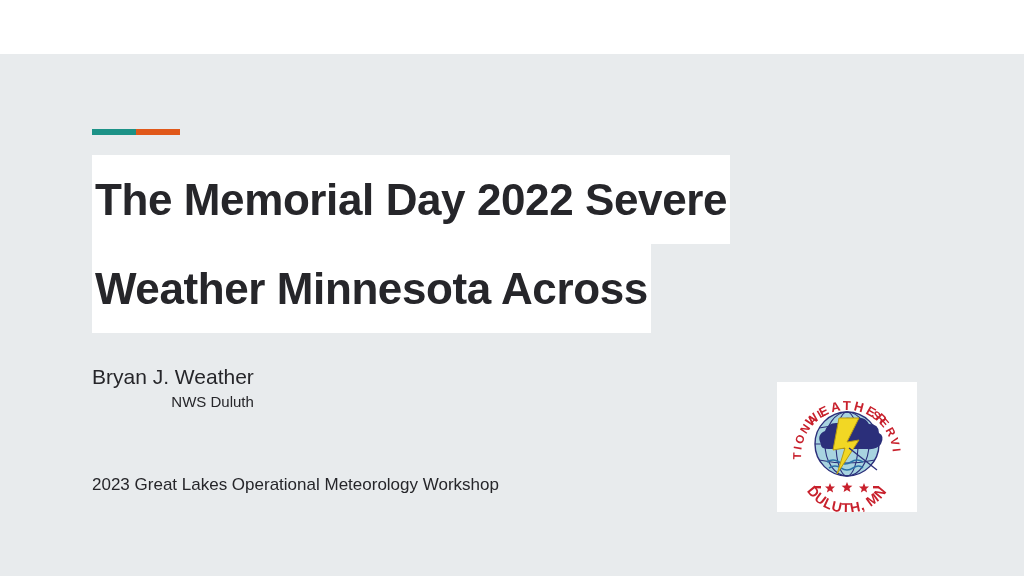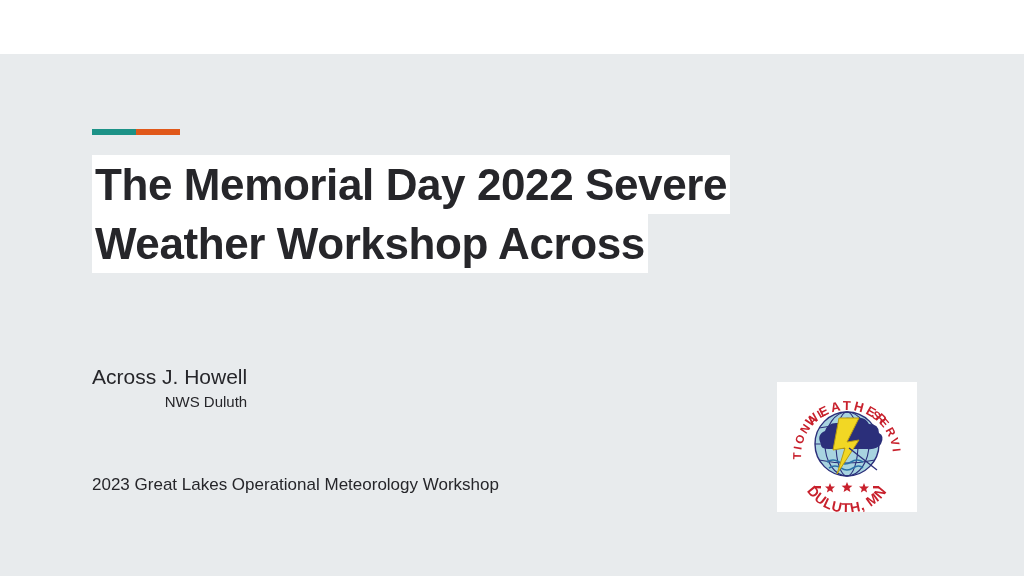--- a/index.html
+++ b/index.html
@@ -54,21 +54,21 @@
     width: 800px;
   }
   .title-line {
     display: table;
     background: #ffffff;
     color: #26262a;
     font-size: 44px;
     line-height: 59px;
     font-weight: bold;
     letter-spacing: -0.4px;
-    padding: 0 3px;
+    padding: 15px 3px;
     white-space: nowrap;
   }
 
   
   #author-block {
     position: absolute;
     left: 92px;
     top: 363px;
   }
   #author-name {
@@ -123,25 +123,25 @@
 
   <div id="slide-canvas"></div>
 
   <div id="accent-bar">
     <div class="seg" id="accent-teal"></div>
     <div class="seg" id="accent-orange"></div>
   </div>
 
   <div id="title-block">
     <div class="title-line">The Memorial Day 2022 Severe</div>
-    <div class="title-line">Weather Workshop Across</div>
+    <div class="title-line">Weather Minnesota Across</div>
   </div>
 
   <div id="author-block">
-    <div id="author-name">Across J. Howell</div>
+    <div id="author-name">Bryan J. Weather</div>
     <div id="author-affiliation">NWS Duluth</div>
   </div>
 
   <div id="event-block">
     <div id="event-name">2023 Great Lakes Operational Meteorology Workshop</div>
   </div>
 
   <div id="logo-plate">
     <svg id="logo-seal" viewBox="0 0 140 130">
       <defs>

